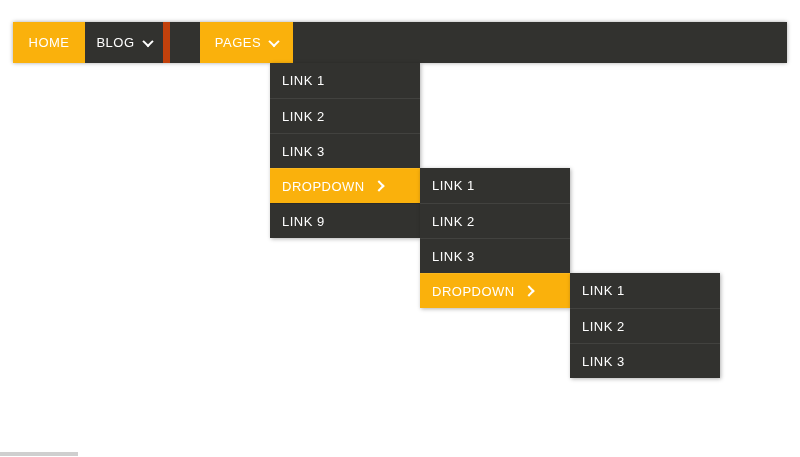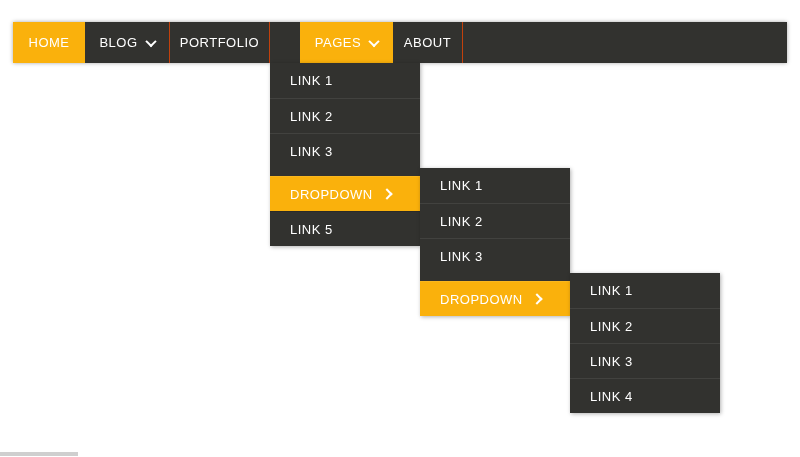--- a/index.html
+++ b/index.html
@@ -17,21 +17,21 @@
     width: 774px; height: 41px;
     background: #32322f;
     display: flex;
     box-shadow: 0 0 4px rgba(0,0,0,0.35);
   }
   .nav-item {
     height: 100%;
     display: flex; align-items: center; justify-content: center;
     color: #ffffff; font-size: 13px; letter-spacing: 0.5px;
     cursor: pointer;
-    border-right: 1px solid #c2410c;
+    border-right: 7px solid #c2410c;
     box-sizing: border-box;
     white-space: nowrap;
   }
   .nav-item.active { background: #fab10c; border-right: none; }
   .w-home      { width: 72px; }
   .w-blog      { width: 85px; }
   .w-portfolio { width: 100px; }
   .w-pages     { width: 93px; border-right: none; margin-left: 30px; }
   .w-contact   { width: 92px; }
   .w-about     { width: 70px; }
@@ -51,27 +51,27 @@
   .panel {
     position: absolute;
     width: 150px;
     background: #32322f;
     list-style: none; margin: 0; padding: 0;
     box-shadow: 1px 1px 4px rgba(0,0,0,0.3);
   }
   .panel li {
     height: 35px;
     display: flex; align-items: center;
-    padding-left: 20px;
+    padding-left: 12px;
     box-sizing: border-box;
     color: #ffffff; font-size: 13px; letter-spacing: 0.5px;
     cursor: pointer;
   }
   .panel li + li { border-top: 1px solid rgba(255,255,255,0.08); }
-  .panel li.highlighted { background: #fab10c; margin-top: 8px; }
+  .panel li.highlighted { background: #fab10c; }
   .panel li.highlighted + li { border-top-color: rgba(0,0,0,0.15); }
 
   .panel-1 { left: 270px; top: 63px; }
   .panel-2 { left: 420px; top: 168px; }
   .panel-3 { left: 570px; top: 273px; }
 
   
   .cutoff {
     position: absolute; left: 0; top: 452px;
     width: 78px; height: 4px;
@@ -84,48 +84,42 @@
 <div class="stage">
 
   <nav class="navbar">
     <div class="nav-item active w-home">
       <span>HOME</span>
     </div>
     <div class="nav-item w-blog">
       <span>BLOG</span>
       <i class="chev chev-down"></i>
     </div>
-    <div class="nav-item w-portfolio">
-      <span>PORTFOLIO</span>
-    </div>
     <div class="nav-item active w-pages">
       <span>PAGES</span>
       <i class="chev chev-down"></i>
-    </div>
-    <div class="nav-item w-about">
-      <span>ABOUT</span>
     </div>
   </nav>
 
   <ul class="panel panel-1">
     <li>
       <span>LINK 1</span>
     </li>
     <li>
       <span>LINK 2</span>
     </li>
     <li>
       <span>LINK 3</span>
     </li>
     <li class="highlighted">
       <span>DROPDOWN</span>
       <i class="chev chev-right"></i>
     </li>
     <li>
-      <span>LINK 5</span>
+      <span>LINK 9</span>
     </li>
   </ul>
 
   <ul class="panel panel-2">
     <li>
       <span>LINK 1</span>
     </li>
     <li>
       <span>LINK 2</span>
     </li>
@@ -141,20 +135,17 @@
   <ul class="panel panel-3">
     <li>
       <span>LINK 1</span>
     </li>
     <li>
       <span>LINK 2</span>
     </li>
     <li>
       <span>LINK 3</span>
     </li>
-    <li>
-      <span>LINK 4</span>
-    </li>
   </ul>
 
   <div class="cutoff"></div>
 
 </div>
 
 </body></html>

